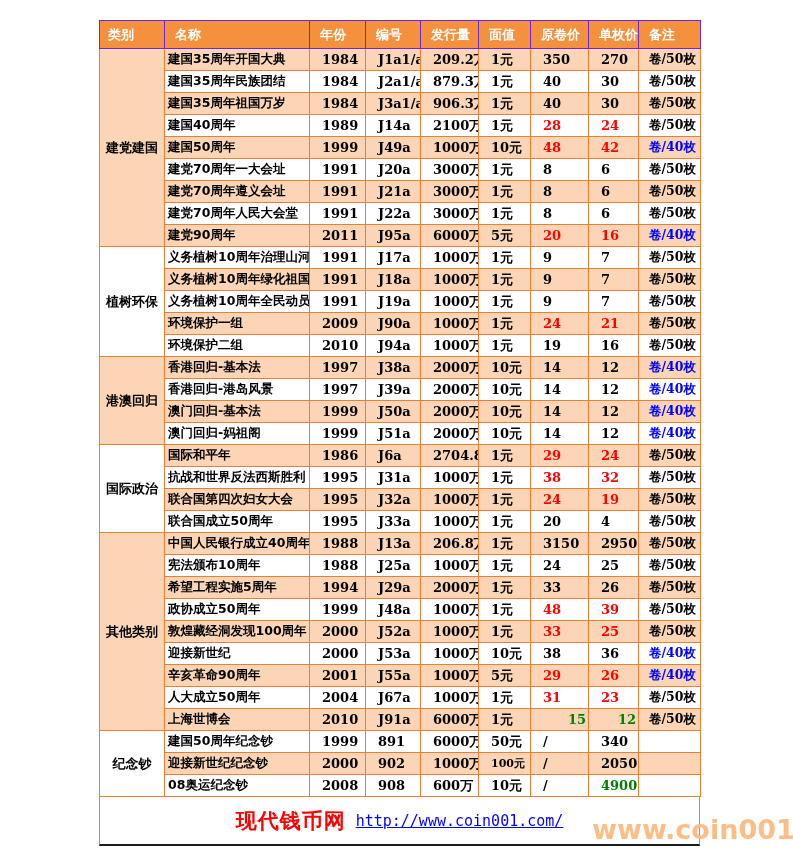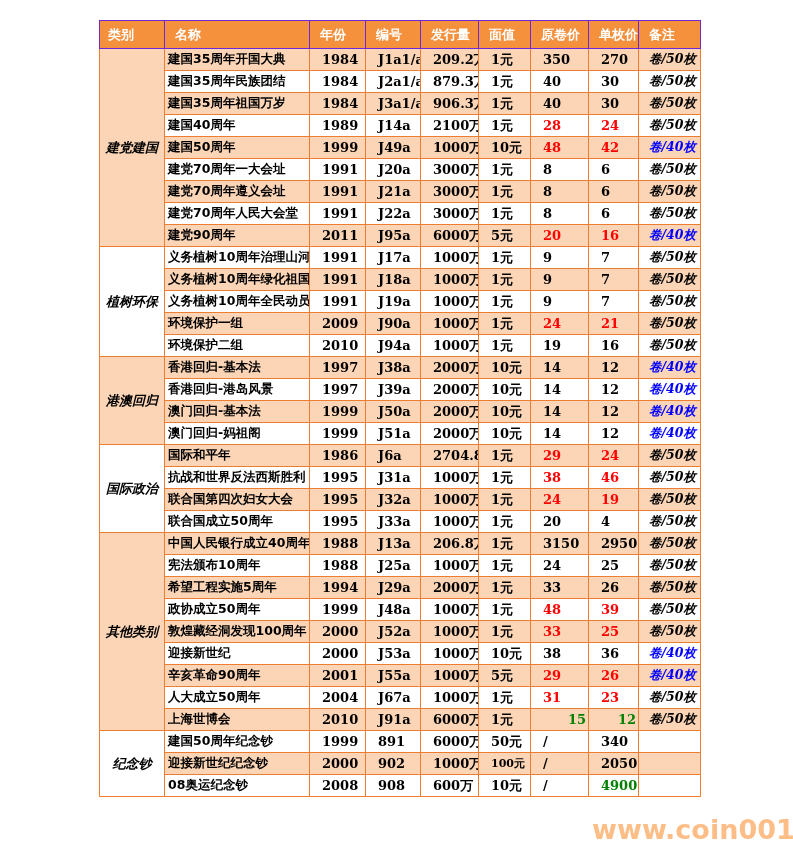--- a/index.html
+++ b/index.html
@@ -52,30 +52,29 @@
     overflow:hidden;
     font-family:"DejaVu Serif",serif;
   }
   tr.lt>td{background:var(--row-alt);}
   tr.wt>td{background:var(--row-white);}
   td.cat{
     text-align:center;
     padding:0;
     font-family:"DejaVu Sans",sans-serif;
     font-size:13px;
-    font-style:italic;
   }
   td.cat-lt{background:var(--row-alt) !important;}
   td.cat-wt{background:var(--row-white) !important;margin-top:37px;}
   td.c-name{
     font-family:"DejaVu Sans",sans-serif;
     font-size:12.5px;
     padding-left:3px;
   }
-  td.c-note{font-size:12.5px;padding-left:10px;font-style:italic;}
+  td.c-note{font-size:12.5px;padding-left:10px;}
   td.small{font-size:11px;margin-left:33px;}
   td.clr-red{color:var(--red);}
   td.clr-green{color:var(--green);text-align:right;}
   td.clr-blue{color:var(--blue);}
   .footer{
     height:47px;
     border:1px solid var(--border);
     border-top:none;
     border-bottom:2px solid var(--bottom-line);
     display:flex;
@@ -332,21 +331,21 @@
             <td class="c-piece-price clr-red">24</td>
             <td class="c-note">卷/50枚</td>
           </tr>
           <tr class="wt">
             <td class="c-name">抗战和世界反法西斯胜利</td>
             <td class="c-year">1995</td>
             <td class="c-code">J31a</td>
             <td class="c-issue">1000万</td>
             <td class="c-face">1元</td>
             <td class="c-roll-price clr-red">38</td>
-            <td class="c-piece-price clr-red">46</td>
+            <td class="c-piece-price clr-red">32</td>
             <td class="c-note">卷/50枚</td>
           </tr>
           <tr class="lt">
             <td class="c-name">联合国第四次妇女大会</td>
             <td class="c-year">1995</td>
             <td class="c-code">J32a</td>
             <td class="c-issue">1000万</td>
             <td class="c-face">1元</td>
             <td class="c-roll-price clr-red">24</td>
             <td class="c-piece-price clr-red">19</td>
@@ -479,15 +478,19 @@
             <td class="c-year">2008</td>
             <td class="c-code">908</td>
             <td class="c-issue">600万</td>
             <td class="c-face">10元</td>
             <td class="c-roll-price">/</td>
             <td class="c-piece-price clr-green">4900</td>
             <td class="c-note"></td>
           </tr>
         </tbody>
     </table>
+    <div class="footer">
+      <span class="site-name">现代钱币网</span>
+      <a class="site-url" href="#">http://www.coin001.com/</a>
+    </div>
   </div>
   <div class="watermark">www.coin001.com</div>
 </div>
 
 </body></html>

